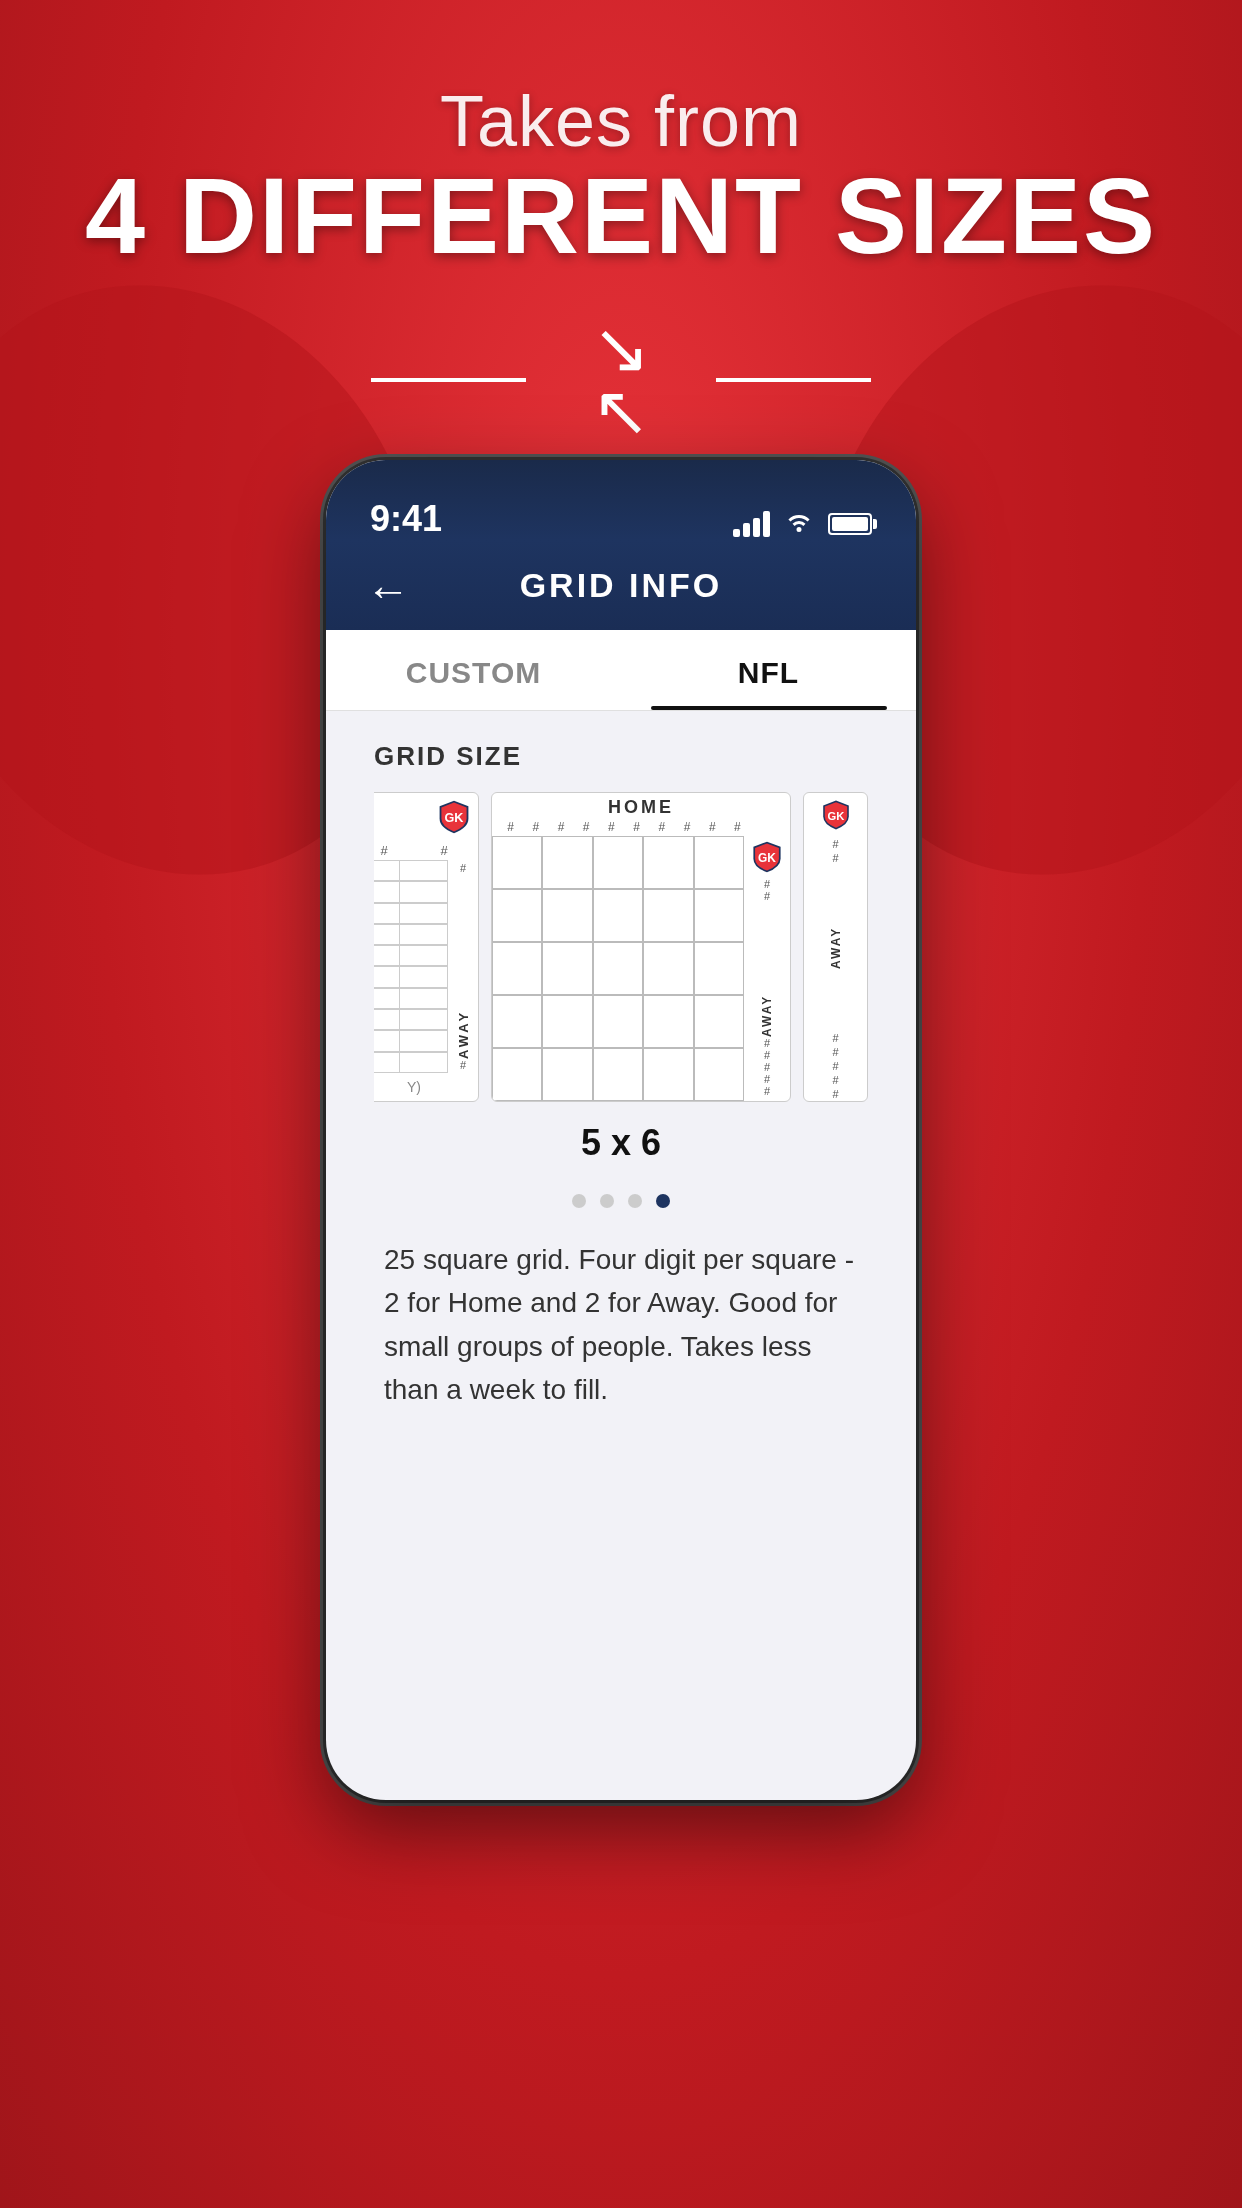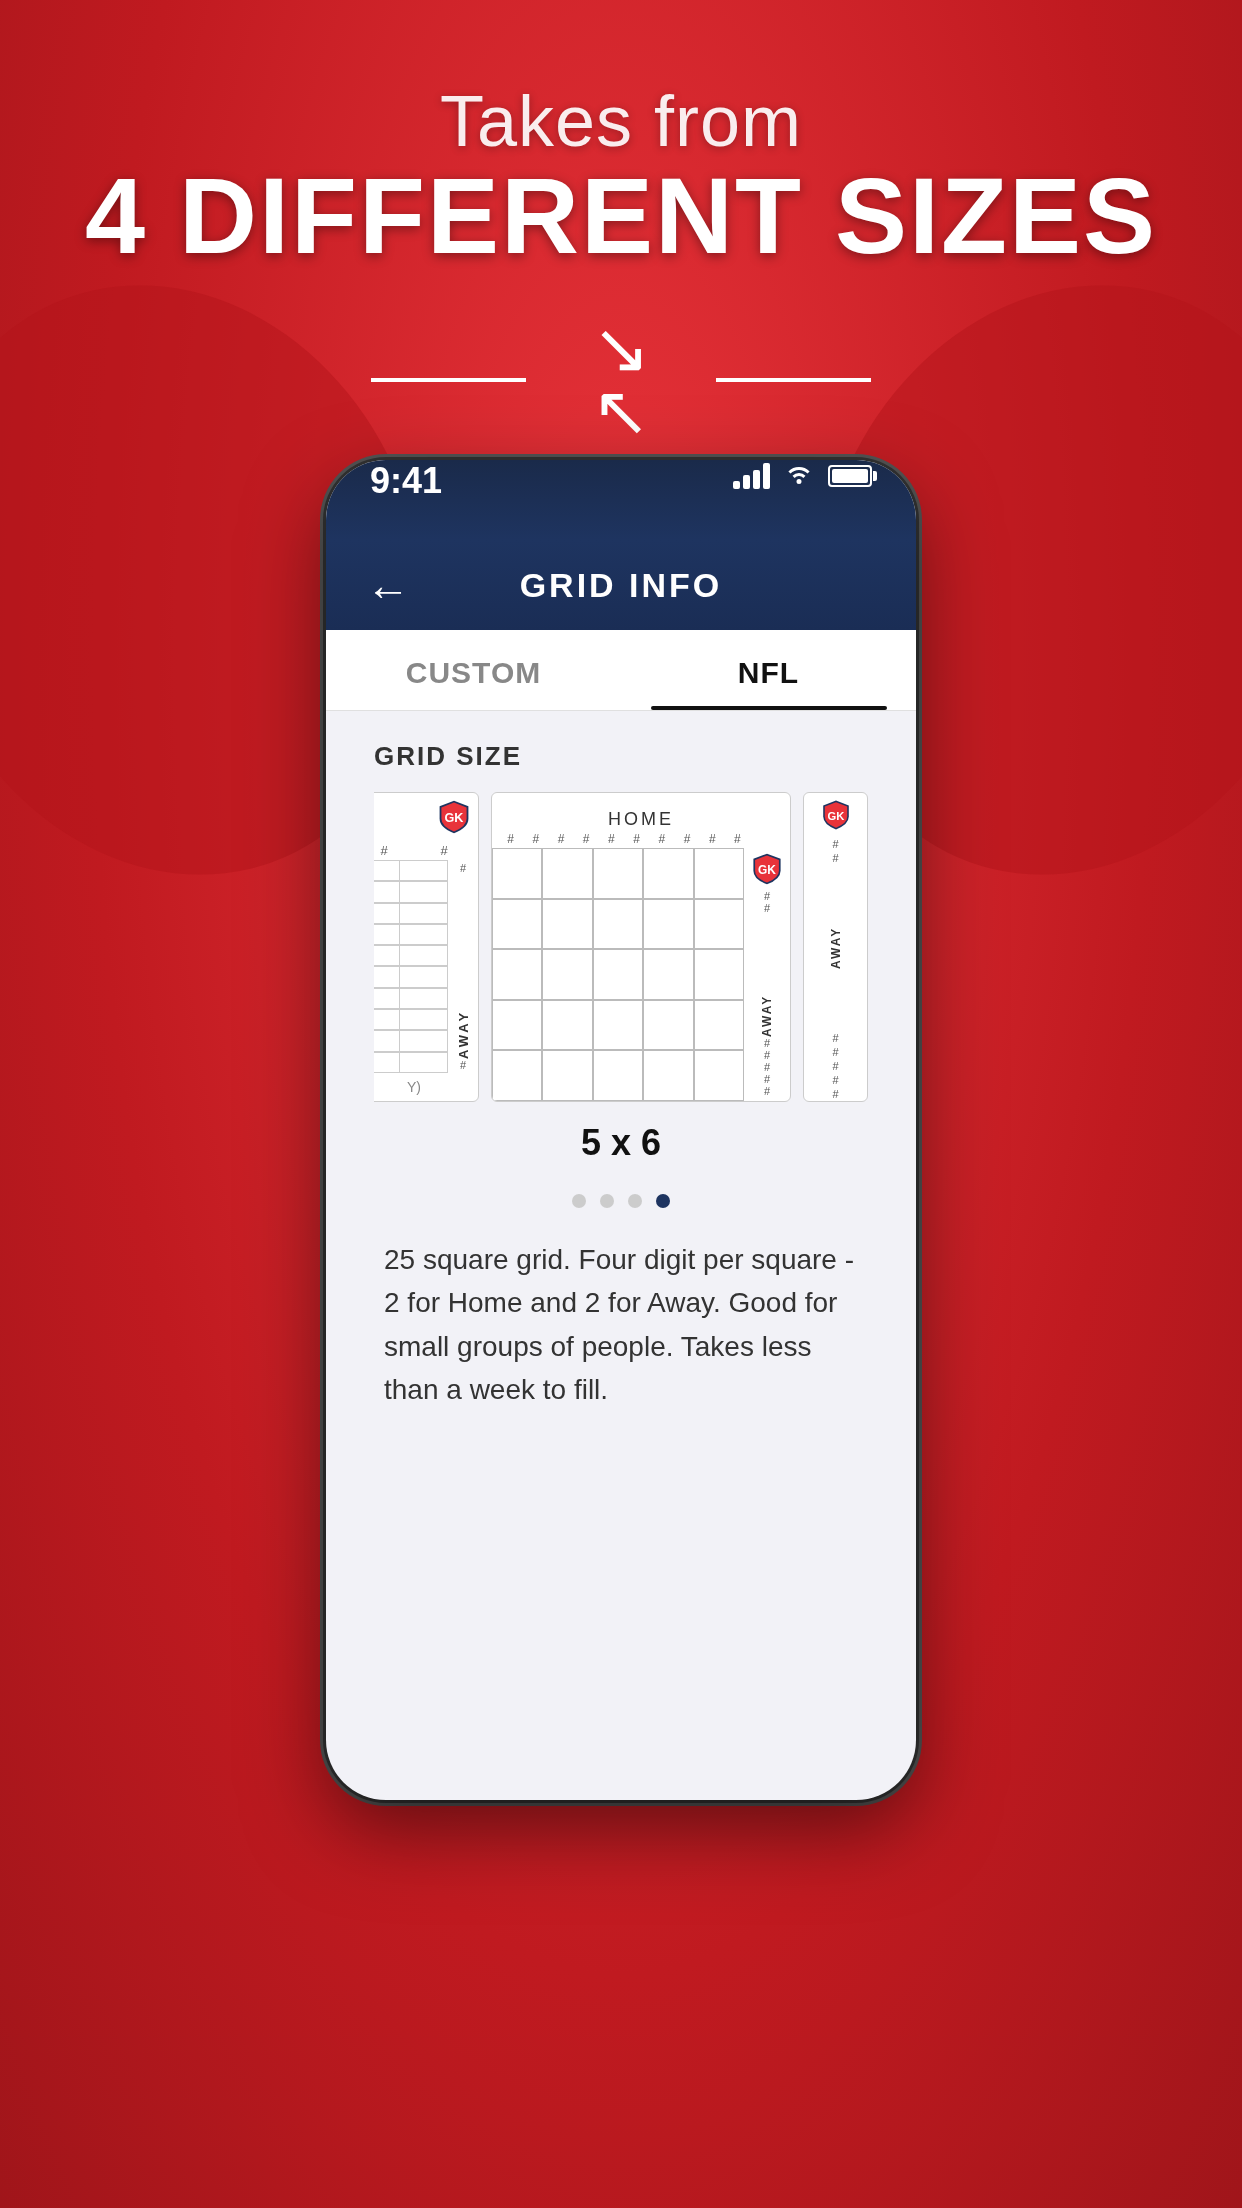--- a/index.html
+++ b/index.html
@@ -145,21 +145,21 @@
       overflow: hidden;
       box-shadow: 0 30px 80px rgba(0,0,0,0.5), 0 0 0 3px #333, 0 0 0 6px #555;
       position: relative;
     }
 
     
     .status-bar {
       background: linear-gradient(180deg, #1a2a4a 0%, #1e3460 100%);
       height: 80px;
       display: flex;
-      align-items: flex-start;
+      align-items: flex-end;
       justify-content: space-between;
       padding: 0 44px;
       border-radius: 58px 58px 0 0;
     }
 
     .status-time {
       color: white;
       font-size: 36px;
       font-weight: 600;
     }
@@ -467,21 +467,21 @@
                 <div style="writing-mode:vertical-rl; transform:rotate(180deg); font-size:13px; font-weight:700; letter-spacing:3px; color:#333; flex:1; display:flex; align-items:center;">AWAY</div>
                 <span style="font-size:11px; color:#555;">#</span>
               </div>
             </div>
 
             <div style="padding:6px; text-align:center; font-size:14px; color:#888;">Y)</div>
           </div>
 
           <div style="background:white; border:1px solid #ccc; border-radius:6px; width:300px; height:310px; overflow:hidden; flex-shrink:0; display:flex; flex-direction:column;">
 
-            <div style="padding:4px 0 0; text-align:center; font-size:18px; font-weight:400; letter-spacing:3px; color:#333;margin-top:12px;">HOME</div>
+            <div style="padding:4px 0 0; text-align:center; font-size:18px; font-weight:700; letter-spacing:3px; color:#333;">HOME</div>
 
             <div style="display:flex; padding:2px 40px 2px 6px;">
               <span style="flex:1; text-align:center; font-size:12px; color:#555;">#</span>
               <span style="flex:1; text-align:center; font-size:12px; color:#555;">#</span>
               <span style="flex:1; text-align:center; font-size:12px; color:#555;">#</span>
               <span style="flex:1; text-align:center; font-size:12px; color:#555;">#</span>
               <span style="flex:1; text-align:center; font-size:12px; color:#555;">#</span>
               <span style="flex:1; text-align:center; font-size:12px; color:#555;">#</span>
               <span style="flex:1; text-align:center; font-size:12px; color:#555;">#</span>
               <span style="flex:1; text-align:center; font-size:12px; color:#555;">#</span>

